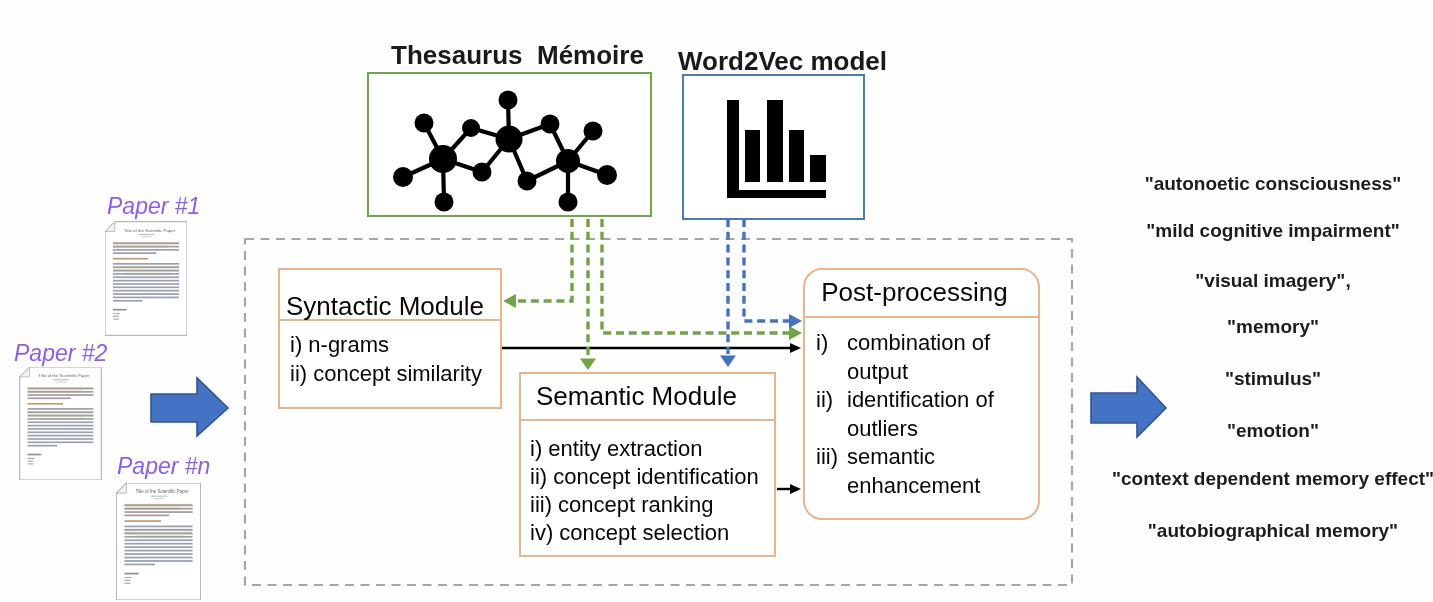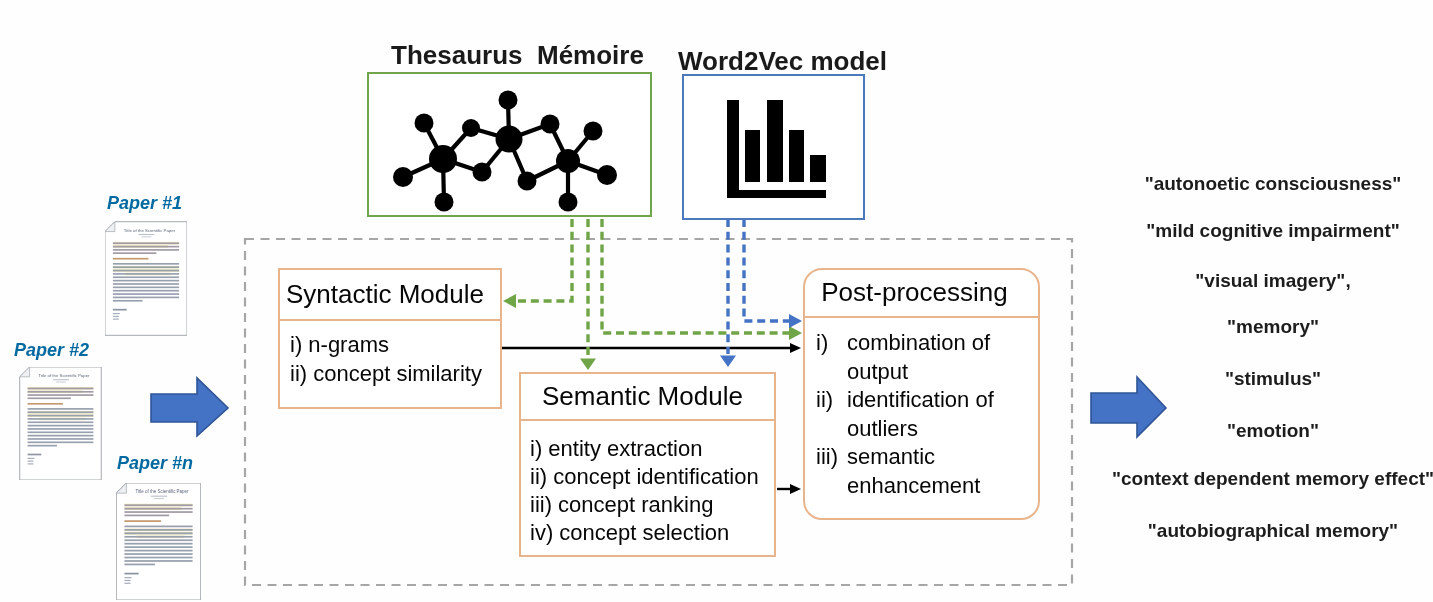--- a/index.html
+++ b/index.html
@@ -1,19 +1,19 @@
 <!DOCTYPE html>
 <html><head>
 <meta charset="utf-8">
 <style>
 html,body{margin:0;padding:0;}
 body{width:1433px;height:602px;position:relative;overflow:hidden;background:#fefefe;
      font-family:"Liberation Sans", sans-serif;color:#111;}
 .abs{position:absolute;}
-.plabel{font-style:italic;font-weight:bold;font-size:18px;color:#0369a1;white-space:nowrap;}
+.plabel{font-style:italic;font-weight:normal;font-size:23px;color:#8b5cf6;white-space:nowrap;}
 .toplabel{font-weight:bold;font-size:26px;color:#1a1a1a;white-space:nowrap;text-align:center;}
 .obox{position:absolute;border:2px solid #e8b48c;background:#fff;box-sizing:border-box;}
 .otitle{border-bottom:2px solid #e8b48c;font-size:26px;color:#070707;box-sizing:border-box;}
 .obody{font-size:22px;white-space:nowrap;color:#070707;}
 .rword{position:absolute;width:366px;left:1090px;text-align:center;font-weight:bold;
        font-size:19px;color:#1c1c1c;white-space:nowrap;}
 </style>
 </head>
 <body>
 
@@ -150,26 +150,26 @@
     <rect x="727" y="100" width="12" height="98"></rect>
     <rect x="727" y="190" width="99" height="8"></rect>
     <rect x="745" y="130" width="15" height="52"></rect>
     <rect x="767" y="100" width="16" height="82"></rect>
     <rect x="789" y="130" width="15" height="52"></rect>
     <rect x="810" y="155" width="16" height="27"></rect>
   </g>
 </svg>
 
 <div class="obox" style="left:278px;top:268px;width:224px;height:141px;">
-  <div class="otitle" style="height:51px;padding:9px 0 0 6px;">Syntactic Module</div>
+  <div class="otitle" style="height:51px;padding:21px 0 0 6px;">Syntactic Module</div>
   <div class="obody" style="padding:9px 15px 0 10px;line-height:29px;">i) n-grams<br>ii) concept similarity</div>
 </div>
 
 <div class="obox" style="left:519px;top:372px;width:257px;height:185px;">
-  <div class="otitle" style="height:47px;padding:7px 0 0 21px;">Semantic Module</div>
+  <div class="otitle" style="height:47px;padding:7px 0 0 15px;">Semantic Module</div>
   <div class="obody" style="padding:14px 0 0 9px;line-height:28px;">i) entity extraction<br>ii) concept identification<br>iii) concept ranking<br>iv) concept selection</div>
 </div>
 
 <div class="obox" style="left:803px;top:268px;width:237px;height:252px;border-radius:19px;">
   <div class="otitle" style="height:48px;padding:7px 14px 0 0;text-align:center;">Post-processing</div>
   <div class="obody" style="padding:11px 0 0 11px;line-height:28.5px;">
     <div style="display:flex;">
         <div style="width:31px;">i)</div>
         <div>combination of<br>output</div>
       </div>

